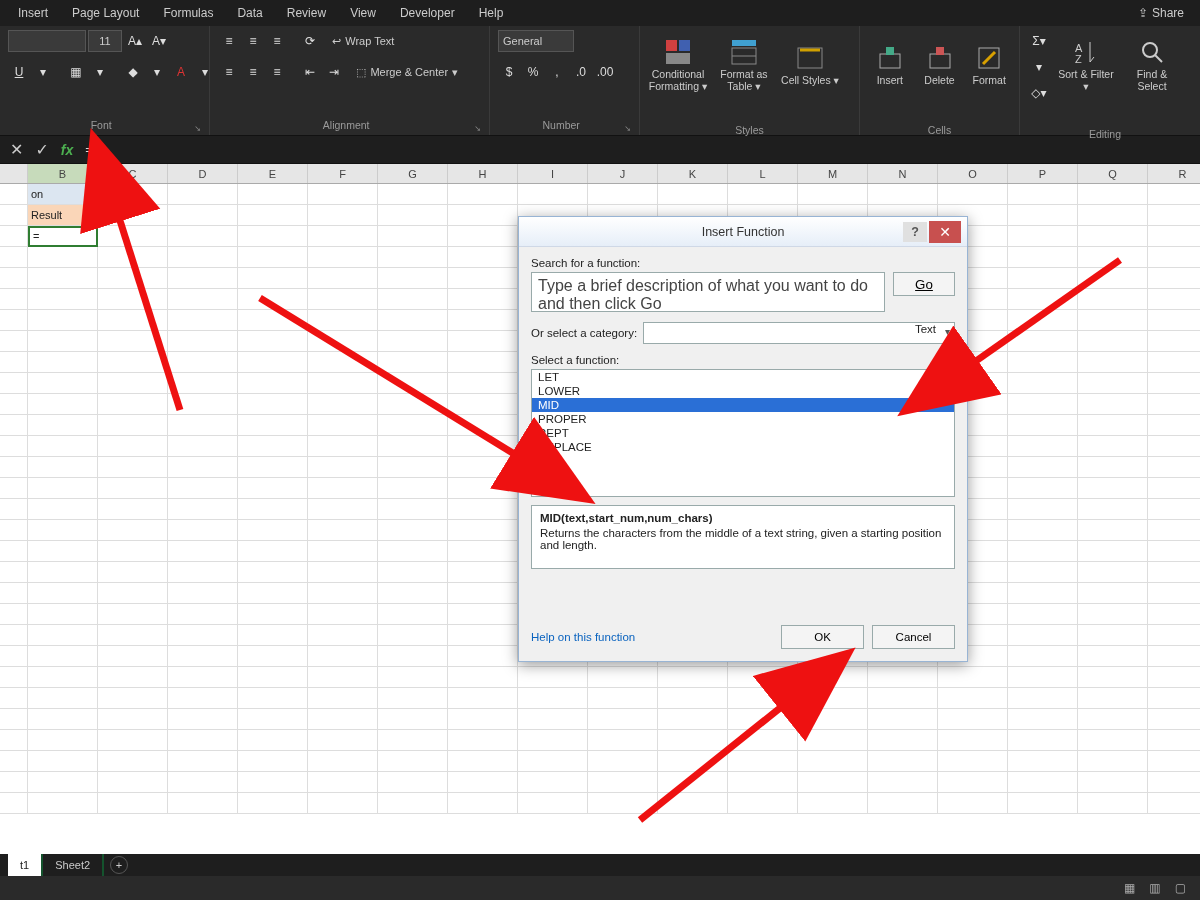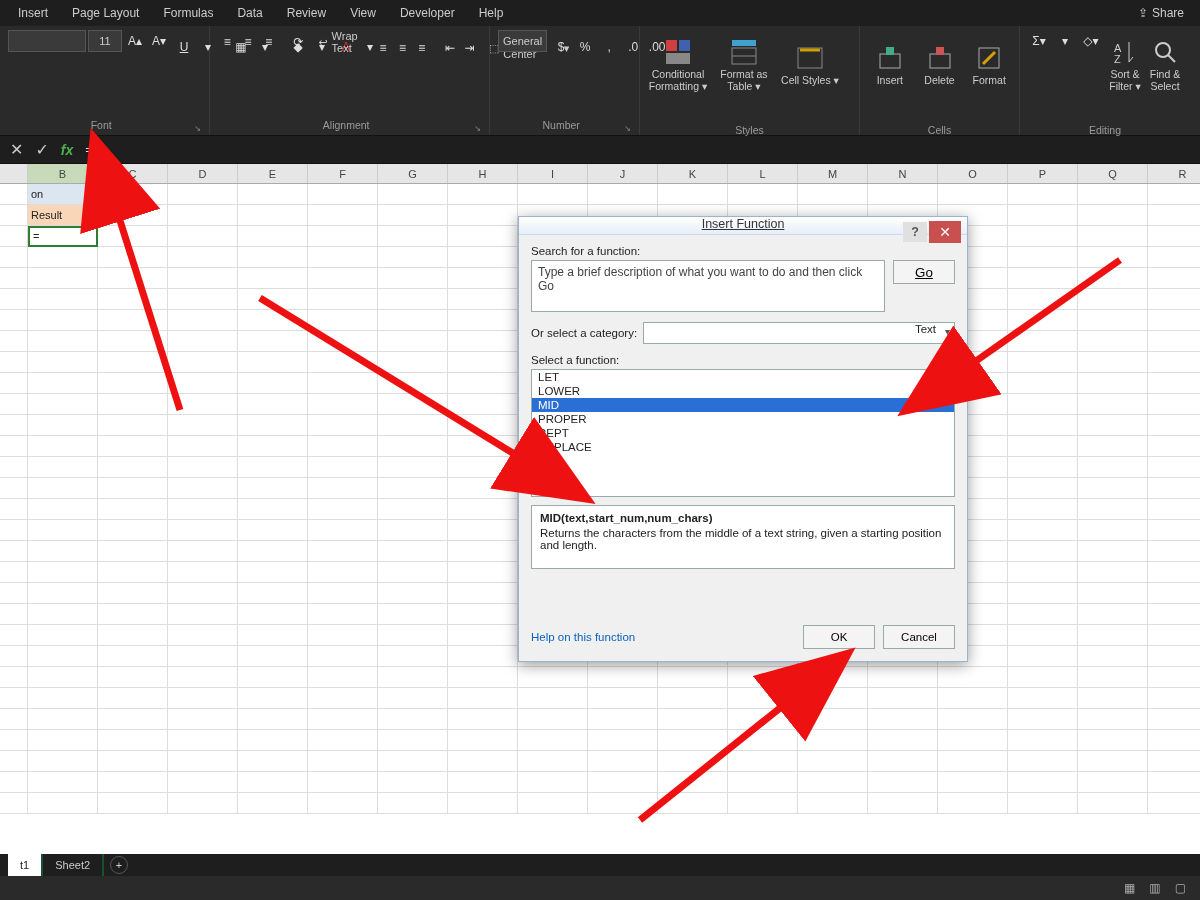--- a/index.html
+++ b/index.html
@@ -14,21 +14,21 @@
 .ribbon { height:110px; background:#2a2a2a; display:flex; color:#ccc; font-size:11px; border-bottom:1px solid #111; }
 .group { border-right:1px solid #3a3a3a; display:flex; flex-direction:column; padding:4px 8px 2px 8px; }
 .group-content { flex:1; display:flex; gap:6px; align-items:flex-start; }
 .group-label { text-align:center; color:#9a9a9a; font-size:10.5px; padding:2px 0;margin-top:22px; }
 .dlg-launch { font-size:8px; align-self:flex-end; color:#888; }
 
 .font-box { width:78px; height:22px; background:#3a3a3a; border:1px solid #555; display:flex; align-items:center; padding:0 4px; }
 .size-box { width:34px; height:22px; background:#3a3a3a; border:1px solid #555; display:flex; align-items:center; justify-content:center; }
 .rib-icon { width:22px; height:22px; display:flex; align-items:center; justify-content:center; font-size:12px; color:#ddd; cursor:pointer; }
 .sep { width:1px; background:#4a4a4a; margin:0 3px; }
-.col { display:flex; flex-direction:row; gap:3px; }
+.col { display:flex; flex-direction:column; gap:3px;text-align:center; }
 .row { display:flex; gap:2px; align-items:center; }
 
 .big-btn { display:flex; flex-direction:column; align-items:center; justify-content:center; width:60px; height:70px; font-size:10.5px; text-align:center; cursor:pointer; gap:2px; }
 .big-icon { width:28px; height:28px; display:flex; align-items:center; justify-content:center; }
 .big-icon svg { width:28px; height:28px; }
 
 .num-box { width:76px; height:22px; background:#3a3a3a; border:1px solid #555; display:flex; align-items:center; padding:0 4px; font-size:11px; }
 
 
 .formula-bar { height:28px; background:#1e1e1e; display:flex; align-items:center; padding:0 10px; gap:12px; border-bottom:1px solid #111; color:#ccc; }
@@ -42,39 +42,39 @@
 .ch.sel { background:#c7dbbb; }
 .grid-rows { display:flex; flex-direction:column; }
 .grow { display:flex; height:21px; }
 .cell { flex:0 0 70px; border-right:1px solid #ddd; border-bottom:1px solid #ddd; font-size:11px; padding:0 3px; line-height:21px; color:#222; }
 .cell.hdr-blue { background:#dce6f1; }
 .cell.hdr-peach { background:#fad6b8; }
 .cell.active { border:2px solid #2f7d31; line-height:17px; }
 
 
 .dlg { position:absolute; left:518px; top:216px; width:450px; background:#f0f0f0; border:1px solid #98b4d4; box-shadow:0 3px 14px rgba(0,0,0,.4); font-size:11.5px; color:#222; }
-.dlg-title { height:18px; background:linear-gradient(#fff,#e6eef8); border-bottom:1px solid #cfd8e6; display:flex; justify-content:center; position:relative; font-size:12.5px; color:#333;text-decoration:underline; }
+.dlg-title { height:30px; background:linear-gradient(#fff,#e6eef8); border-bottom:1px solid #cfd8e6; display:flex; align-items:center; justify-content:center; position:relative; font-size:12.5px; color:#333; }
 .dlg-help { position:absolute; right:40px; top:5px; width:24px; height:20px; background:#e0e0e0; text-align:center; font-weight:bold; color:#555; line-height:20px; cursor:pointer; }
 .dlg-close { position:absolute; right:6px; top:4px; width:32px; height:22px; background:#c8504f; color:#fff; text-align:center; line-height:22px; font-size:14px; cursor:pointer; }
 .dlg-body { padding:10px 12px 12px 12px; }
 .dlg-body label { display:block; margin-bottom:3px; }
 .search-row { display:flex; gap:8px; margin-bottom:10px; }
-.search-box { flex:1; height:52px; border:1px solid #9aa; background:#fff; padding:4px 6px; font-size:12px; color:#444; }
+.search-box { flex:1; height:40px; border:1px solid #9aa; background:#fff; padding:4px 6px; font-size:16px; color:#444; }
 .go-btn { width:62px; height:24px; border:1px solid #9aa; background:#f4f4f4; cursor:pointer; }
 .cat-row { display:flex; align-items:center; gap:6px; margin-bottom:10px;text-align:right; }
 .cat-select { flex:1; height:22px; border:1px solid #9aa; background:#fff; padding:0 18px 0 4px; font-size:11.5px; position:relative; cursor:pointer; }
 .cat-select::after { content:"▾"; position:absolute; right:4px; top:3px; color:#555; font-size:10px; }
 .fn-list { height:128px; border:1px solid #9aa; background:#fff; overflow-y:scroll; margin-bottom:8px; }
 .fn-item { padding:1px 6px; cursor:pointer; }
 .fn-item.sel { background:#2a6fd6; color:#fff; }
 .fn-desc { border:1px solid #9aa; background:#fff; padding:6px 8px; margin-bottom:56px; min-height:64px; }
 .fn-sig { font-weight:bold; margin-bottom:3px; }
 .dlg-foot { display:flex; align-items:center; gap:8px; }
 .help-link { color:#0a63bf; cursor:pointer; margin-right:auto; }
-.dlg-btn { width:72px; height:24px; border:1px solid #9aa; background:#f4f4f4; cursor:pointer; font-size:11.5px; }
+.dlg-btn { width:83px; height:24px; border:1px solid #9aa; background:#f4f4f4; cursor:pointer; font-size:11.5px; }
 
 
 .sheet-tabs { position:absolute; left:0; right:0; bottom:24px; height:22px; background:#1e1e1e; display:flex; align-items:center; font-size:11px; color:#ccc; padding-left:8px; }
 .sheet-tab { padding:0 12px; height:100%; display:flex; align-items:center; cursor:pointer; border-right:2px solid #14532d; }
 .sheet-tab.active { background:#fff; color:#222; }
 .new-sheet { margin-left:6px; width:18px; height:18px; border:1px solid #555; border-radius:50%; display:flex; align-items:center; justify-content:center; cursor:pointer; }
 .status-bar { position:absolute; left:0; right:0; bottom:0; height:24px; background:#2a2a2a; display:flex; align-items:center; justify-content:flex-end; gap:14px; padding:0 14px; color:#aaa; font-size:12px; }
 
 
 .arrow-layer { position:absolute; inset:0; pointer-events:none; }

